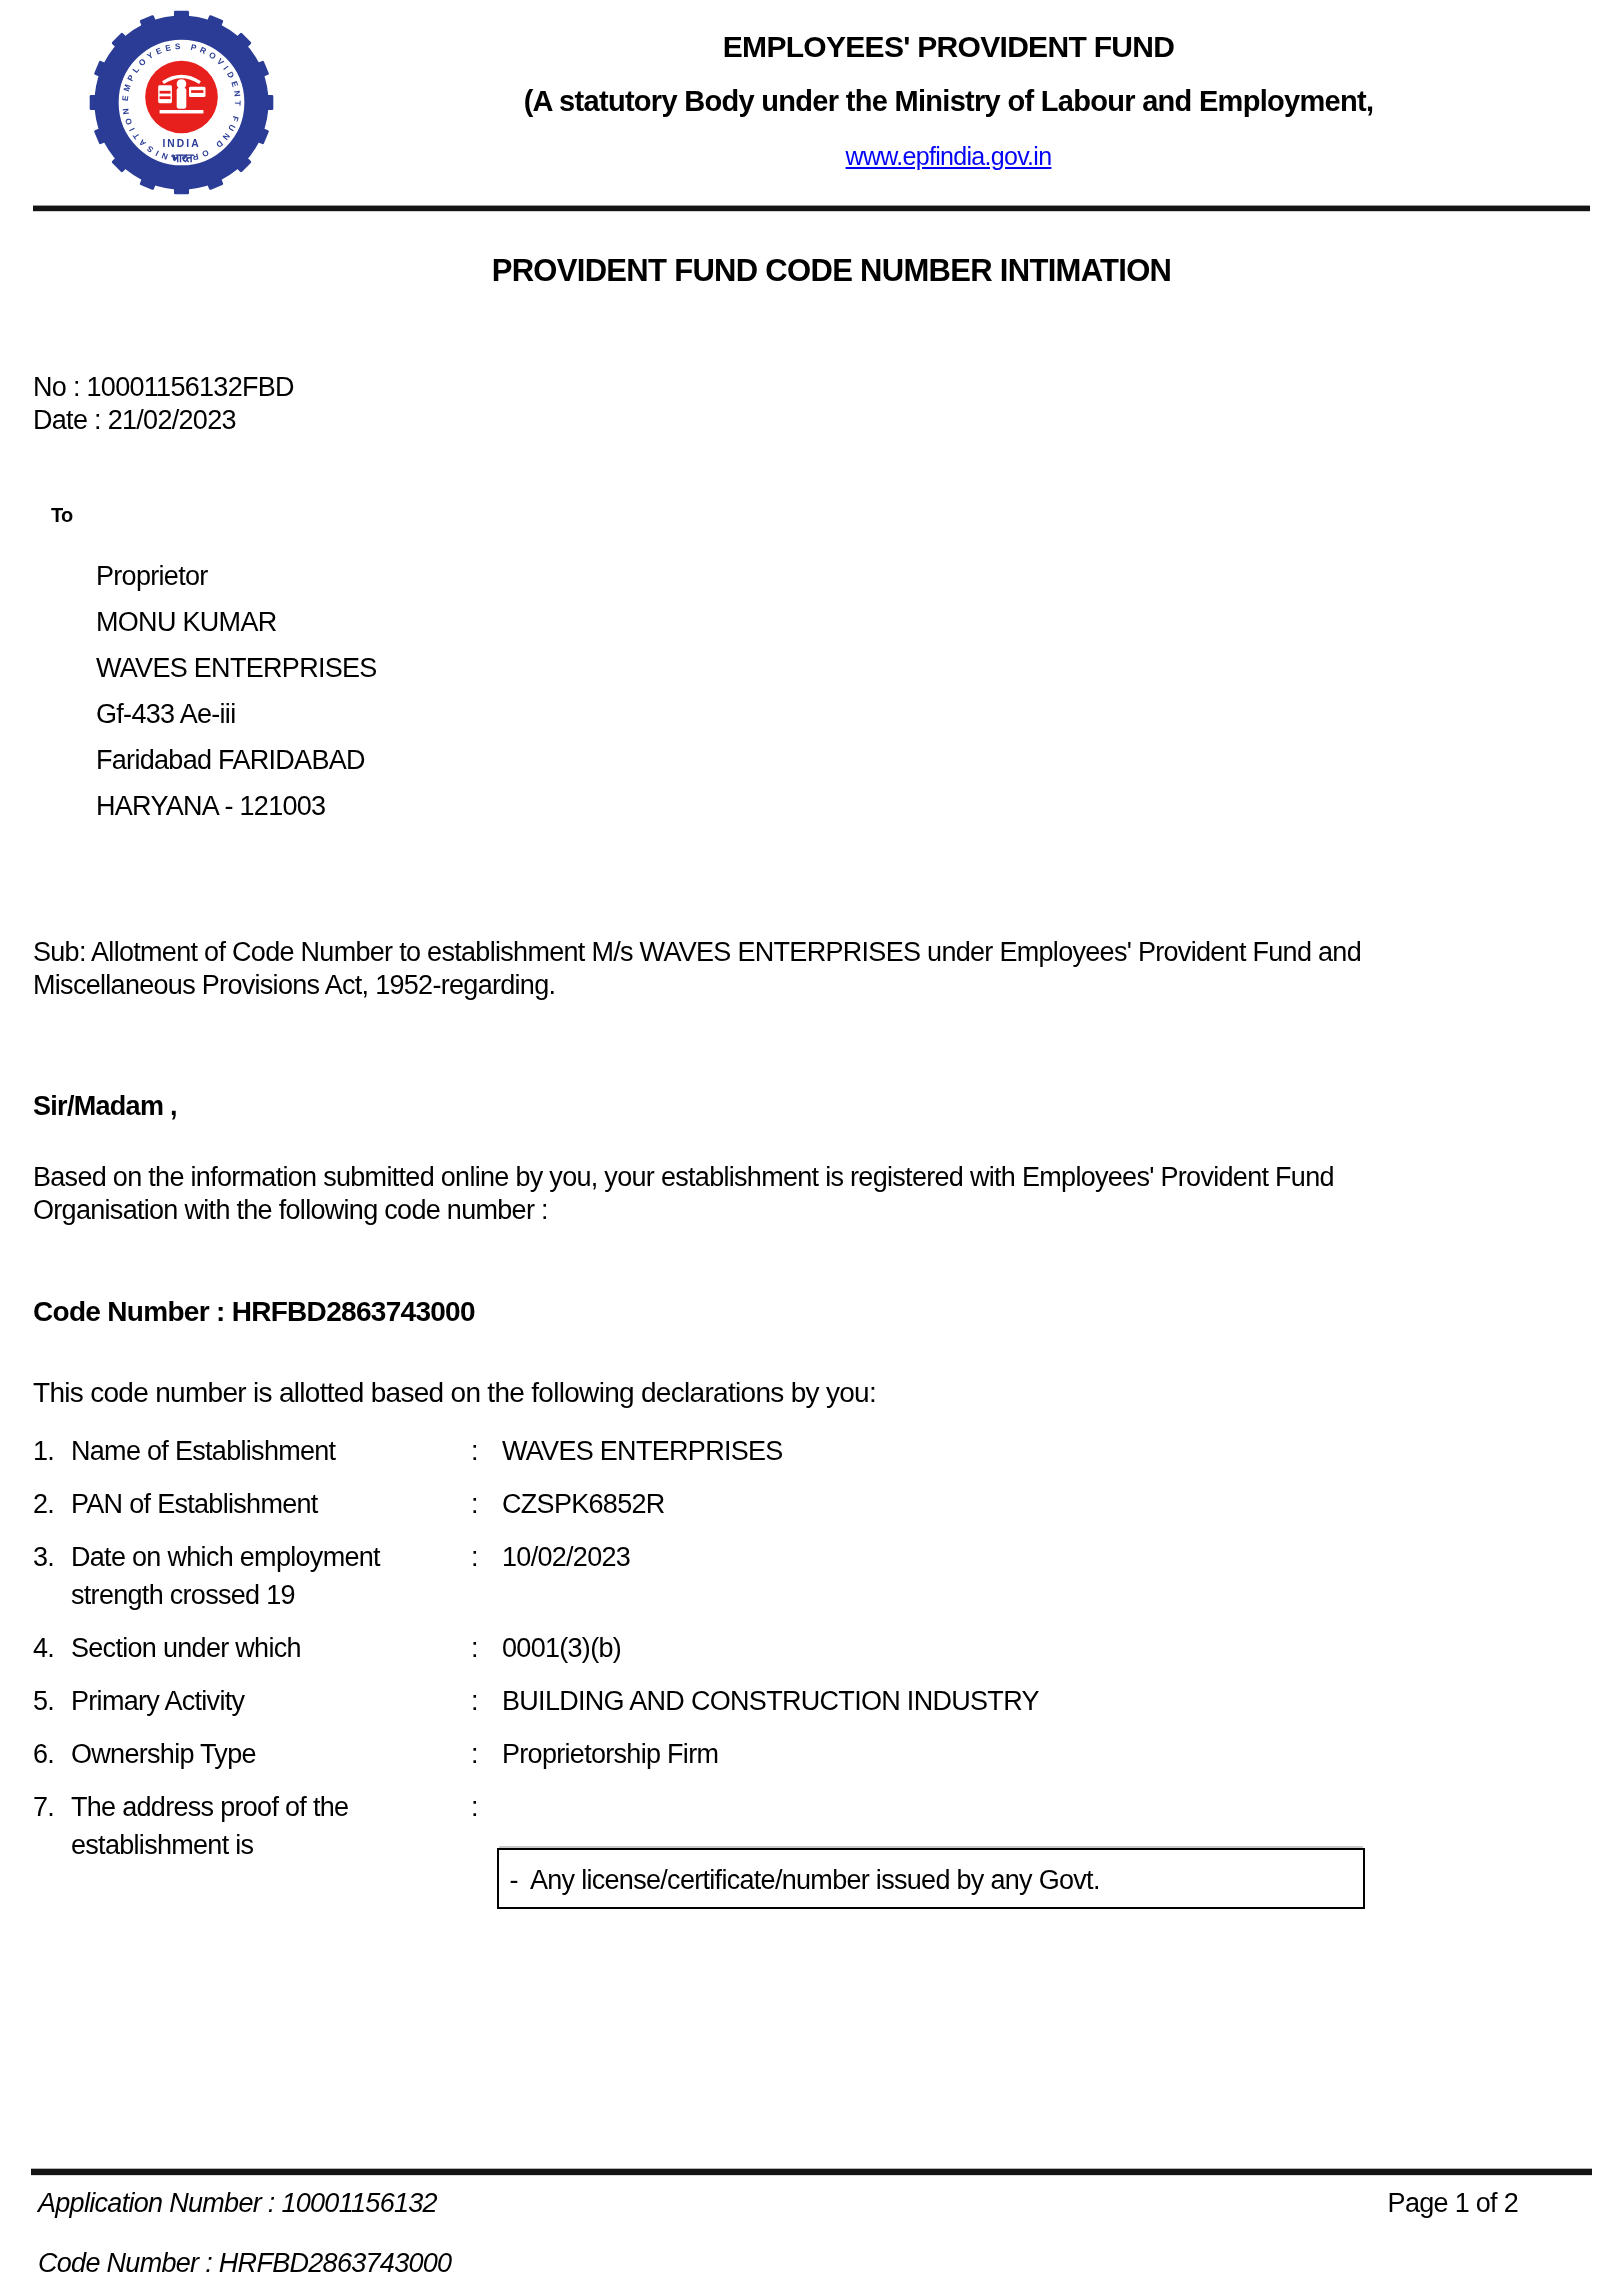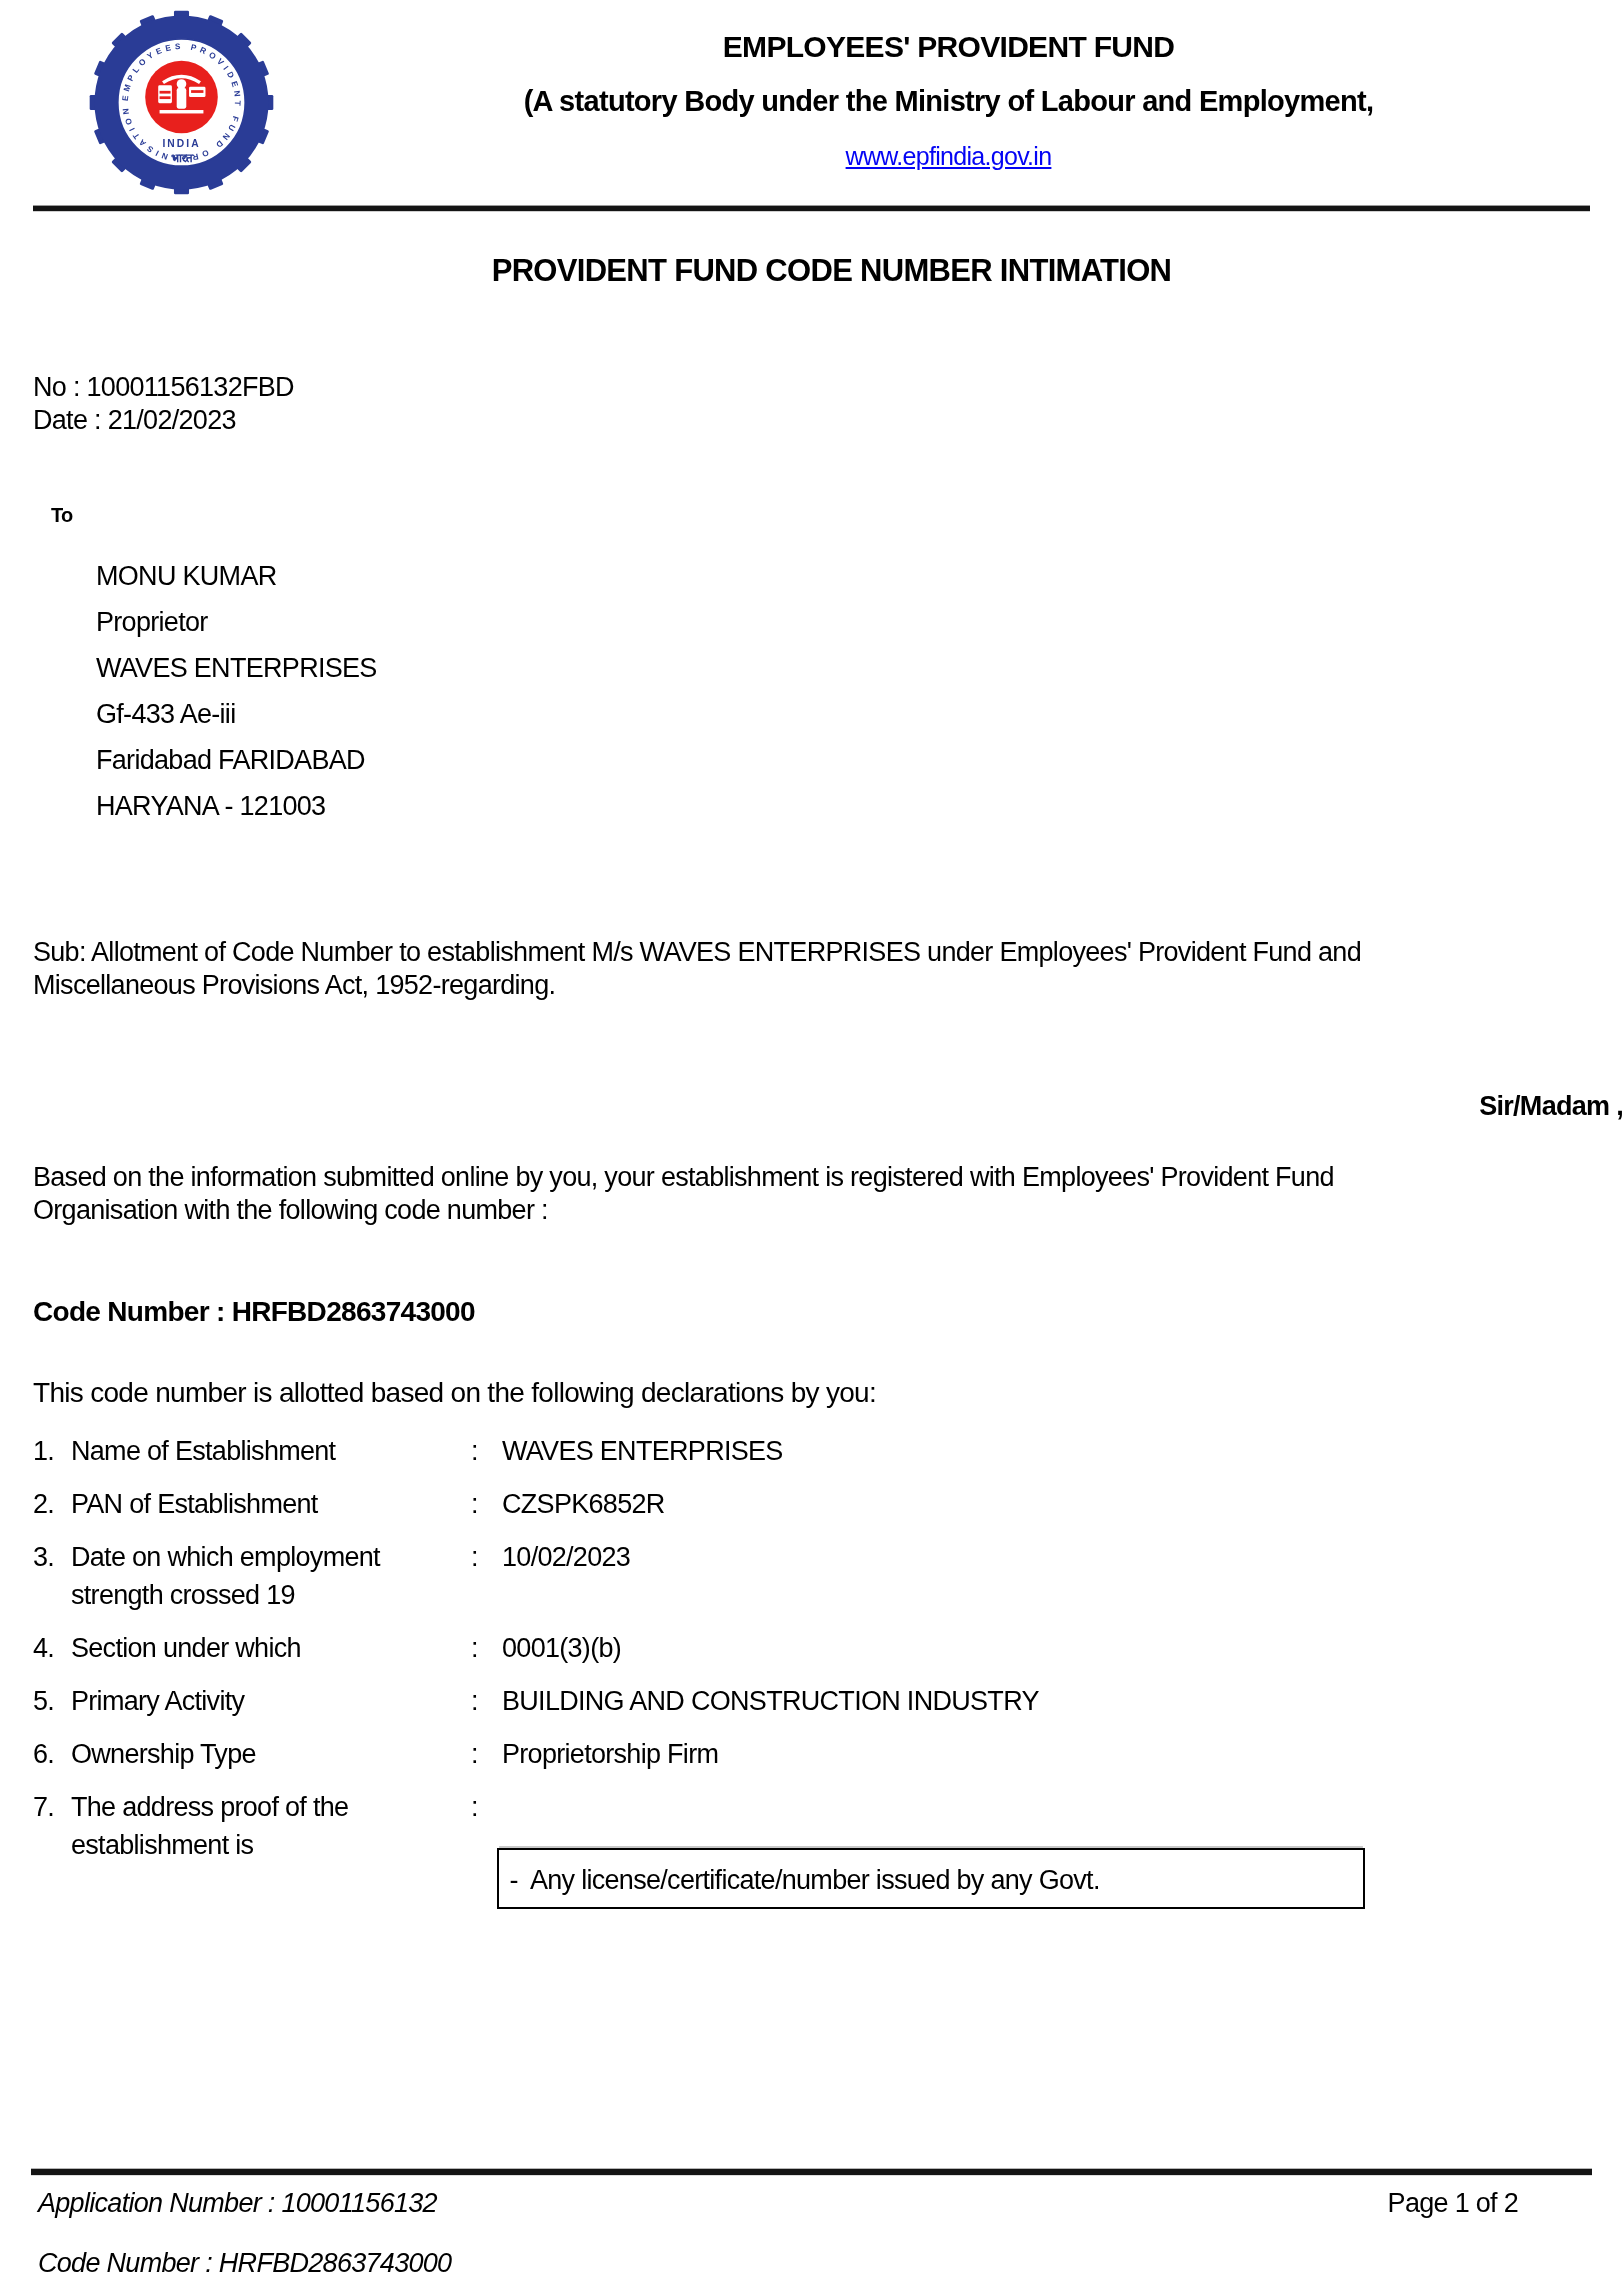--- a/index.html
+++ b/index.html
@@ -28,21 +28,21 @@
   
   .doc-title{margin-top:40px;text-align:center;font-size:31px;font-weight:bold;line-height:38px;padding-left:40px;}
   .no-date-row{
     margin:81px 205px 0 33px;
     display:flex;justify-content:space-between;
     font-size:27px;line-height:33px;flex-direction:column;
   }
   .to-label{margin:62px 0 0 51px;font-size:20px;font-weight:bold;line-height:33px;}
   .address{margin:20.5px 0 0 96px;font-size:27px;line-height:46px;}
   .subject{margin:107px 6.8px 0 33px;font-size:27px;line-height:33px;white-space:pre-line;}
-  .salutation{margin:88px 0 0 33px;font-size:27px;font-weight:bold;line-height:33px;text-align:right;}
+  .salutation{margin:88px 0 0 33px;font-size:27px;font-weight:bold;line-height:33px;}
   .body-para{margin:38px 6.8px 0 33px;font-size:27px;line-height:33px;white-space:pre-line;}
   .code-line{margin:68px 0 0 33px;font-size:28px;font-weight:bold;line-height:33px;}
   .intro{margin:48px 0 0 33px;font-size:28px;line-height:33px;}
   
   .decl-list{margin:23px 0 0 33px;}
   .decl-row{
     display:grid;
     grid-template-columns:38px 400px 31px 1fr;
     font-size:27px;line-height:38px;
     margin-bottom:15px;
@@ -146,22 +146,22 @@
   <div class="doc-title">PROVIDENT FUND CODE NUMBER INTIMATION</div>
 
   <div class="no-date-row">
     <span>No : 10001156132FBD</span>
     <span>Date : 21/02/2023</span>
   </div>
 
   <div class="to-label">To</div>
 
   <div class="address">
+    <div>Proprietor</div>
     <div>MONU KUMAR</div>
-    <div>Proprietor</div>
     <div>WAVES ENTERPRISES</div>
     <div>Gf-433 Ae-iii</div>
     <div>Faridabad FARIDABAD</div>
     <div>HARYANA - 121003</div>
   </div>
 
   <div class="subject">Sub: Allotment of Code Number to establishment M/s WAVES ENTERPRISES under Employees' Provident Fund and
 Miscellaneous Provisions Act, 1952-regarding.</div>
 
   <div class="salutation">Sir/Madam ,</div>

